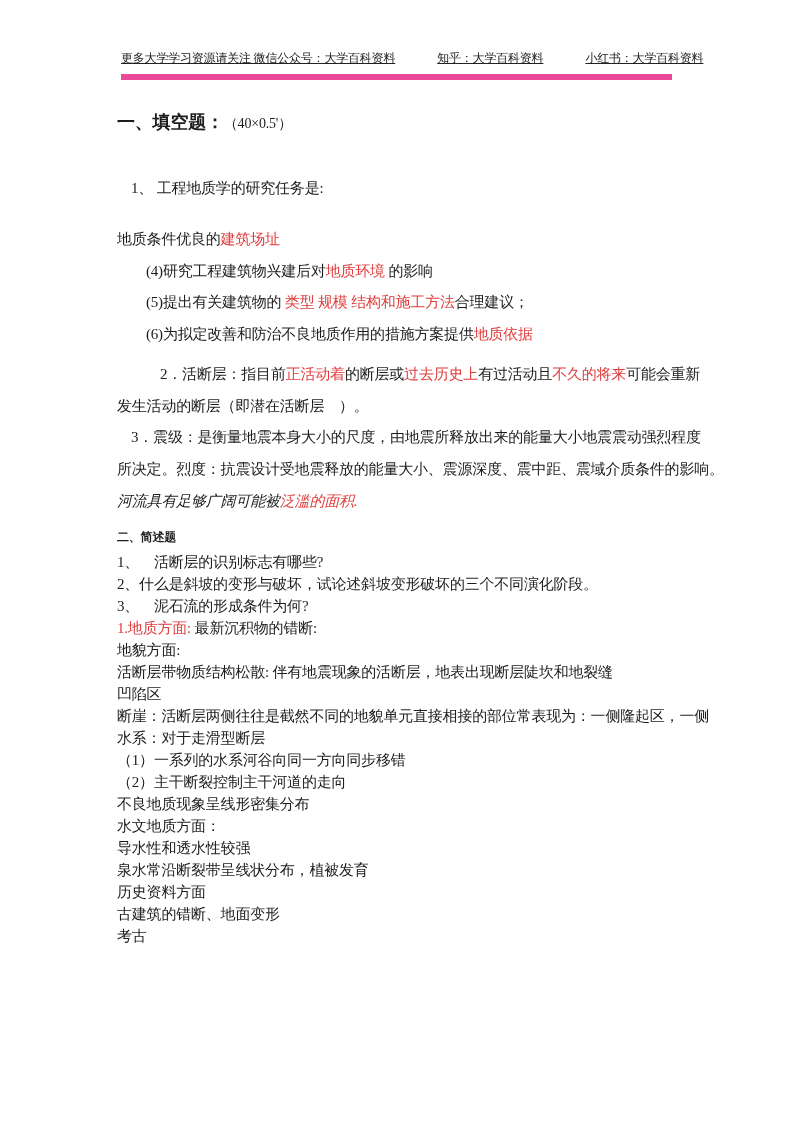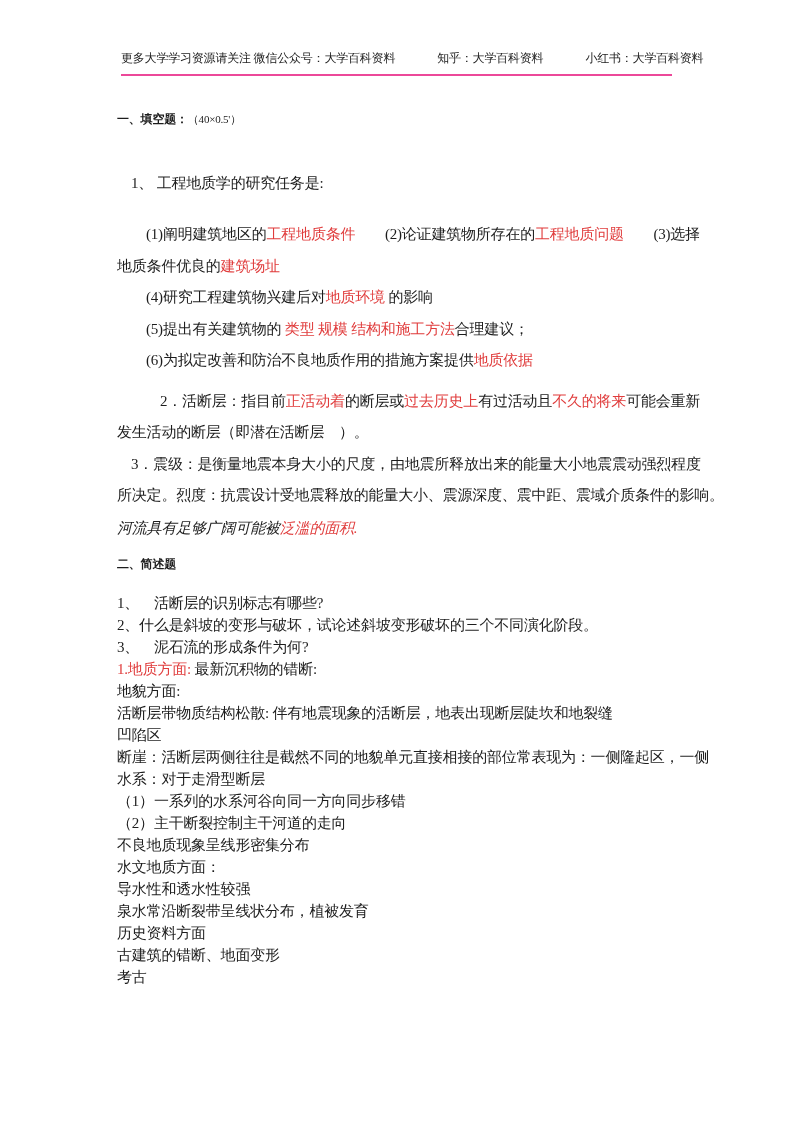--- a/index.html
+++ b/index.html
@@ -12,30 +12,31 @@
     font-family:"Liberation Serif","DejaVu Serif",serif;
     color:#1c1c1c;
     font-size:15px;
     letter-spacing:-0.2px;
   }
   .content{padding:0 113px 0 117px;}
   .doc-header{
     margin:0 121px 0 121px;
     padding-top:50px;
     padding-bottom:7px;
-    border-bottom:2px solid #ec4899;
+    border-bottom:6px solid #ec4899;
     font-size:12px;
     color:#222;
     display:flex;
     gap:42px;
     white-space:nowrap;
+    text-decoration:underline;
   }
   .sec-title{margin-top:30px;line-height:24px;white-space:nowrap;}
-  .sec-title .t{font-family:"Liberation Sans","DejaVu Sans",sans-serif;font-weight:700;font-size:12px;text-align:right;}
-  .sec-title .n{font-size:11px;text-align:right;}
+  .sec-title .t{font-family:"Liberation Sans","DejaVu Sans",sans-serif;font-weight:700;font-size:18px;text-align:right;}
+  .sec-title .n{font-size:14px;text-align:right;}
   .q1line{margin-top:42px;line-height:20px;white-space:nowrap;}
   .fillblock{line-height:31.5px;}
   .fillblock .line{white-space:nowrap;}
   .mt26{margin-top:26px;}
   .mt9{margin-top:9px;}
   .mt5{margin-top:5px;line-height:22px;font-style:italic;}
   .mt13{margin-top:13px;}
   .ind0{padding-left:0;}
   .ind1{padding-left:29px;}
   .ind2{padding-left:43px;}
@@ -43,21 +44,21 @@
   .red{color:#e03c3c;}
   .fill-box{
     display:inline-block;
     width:72px;height:19px;
     border:2px solid #4d4d4d;
     background:#fff;
     vertical-align:-3px;
     margin-right:1px;
   }
   .sec2-title{font-family:"Liberation Sans","DejaVu Sans",sans-serif;font-weight:700;font-size:12px;line-height:24px;white-space:nowrap;}
-  .listblock{line-height:22px;margin-top:16px;}
+  .listblock{line-height:22px;margin-top:2px;}
   .listblock .line{white-space:nowrap;}
 </style>
 </head>
 <body>
 
 <div class="page">
 
   <div class="doc-header">
     <span>更多大学学习资源请关注 微信公众号：大学百科资料</span>
     <span>知乎：大学百科资料</span>
@@ -66,21 +67,20 @@
 
   <div class="content">
 
     <div class="sec-title">
       <span class="t">一、填空题：</span><span class="n">（40×0.5'）</span>
     </div>
 
     <div class="q1line ind3">1、  工程地质学的研究任务是:</div>
 
     <div class="fillblock mt26">
-      <div class="line ind1"><span>(1)阐明建筑地区的</span><span class="red">工程地质条件</span><span>　　(2)论证建筑物所存在的</span><span class="red">工程地质问题</span><span>　　(3)选择</span></div>
       <div class="line ind0"><span>地质条件优良的</span><span class="red">建筑场址</span></div>
       <div class="line ind1"><span>(4)研究工程建筑物兴建后对</span><span class="red">地质环境</span><span> 的影响</span></div>
       <div class="line ind1"><span>(5)提出有关建筑物的 </span><span class="red">类型 规模 结构和施工方法</span><span>合理建议；</span></div>
       <div class="line ind1"><span>(6)为拟定改善和防治不良地质作用的措施方案提供</span><span class="red">地质依据</span></div>
     </div>
 
     <div class="fillblock mt9">
       <div class="line ind2"><span>2．活断层：指目前</span><span class="red">正活动着</span><span>的断层或</span><span class="red">过去历史上</span><span>有过活动且</span><span class="red">不久的将来</span><span>可能会重新</span></div>
       <div class="line ind0"><span>发生活动的断层（即潜在活断层　）。</span></div>
     </div>

